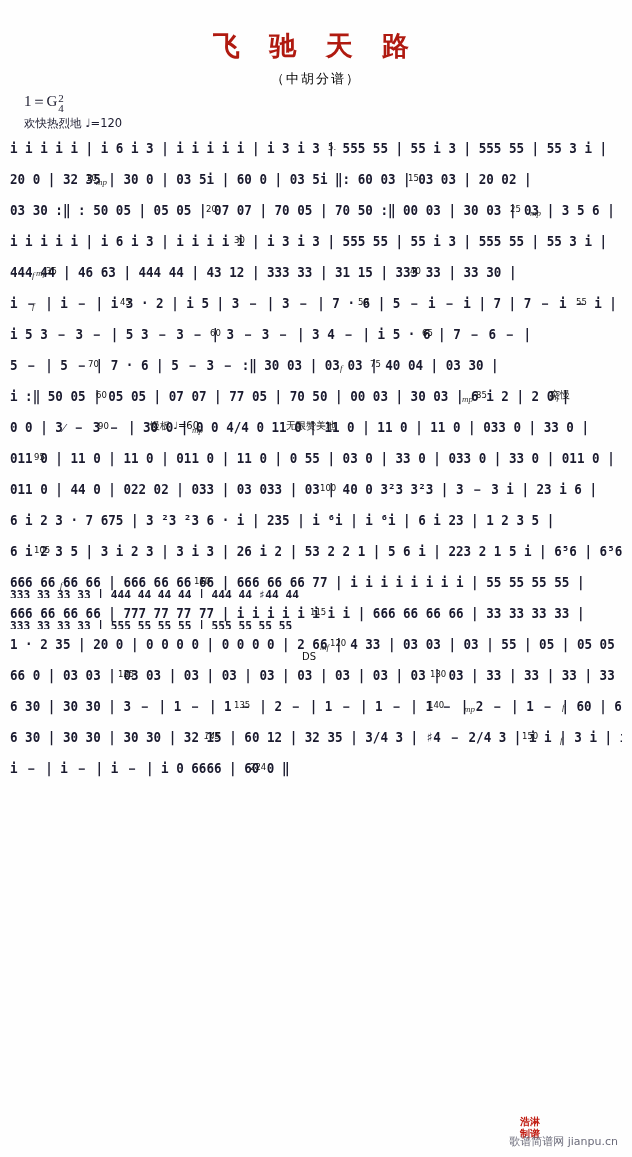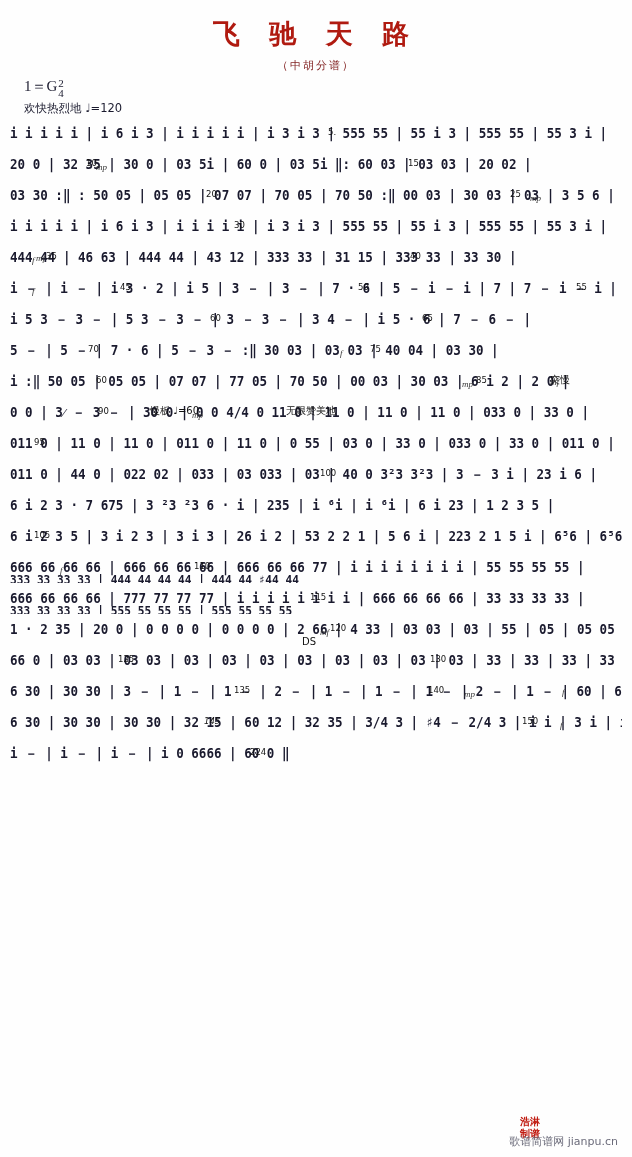--- a/index.html
+++ b/index.html
@@ -18,27 +18,27 @@
     box-sizing:border-box;
   }
   
   .title{
     text-align:center;
     color:#b01a10;
     font-size:27px;
     font-weight:bold;
     letter-spacing:10px;
     margin:0;
-    padding-top:16px;
+    padding-top:28px;
     font-family:"DejaVu Sans", sans-serif;
   }
   .subtitle{
     text-align:center;
-    color:#7f1d1d;
-    font-size:11px;
+    color:#000000;
+    font-size:13px;
     margin-top:6px;
     letter-spacing:2px;
     font-family:"DejaVu Sans", sans-serif;
   }
   
   .keyrow{
     position:relative;
     height:26px;
     margin-top:4px;
     padding-left:24px;

